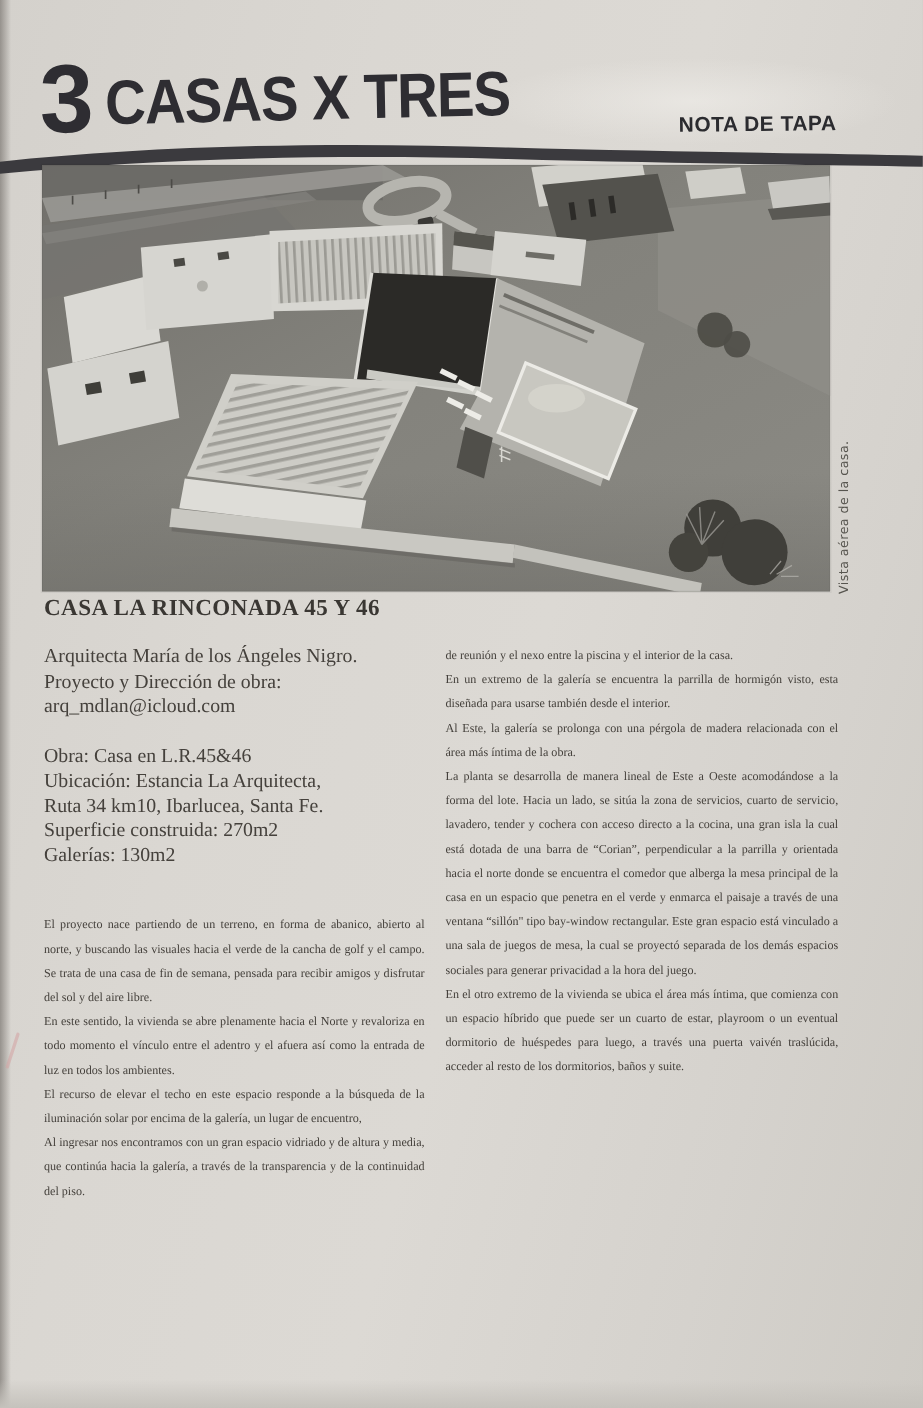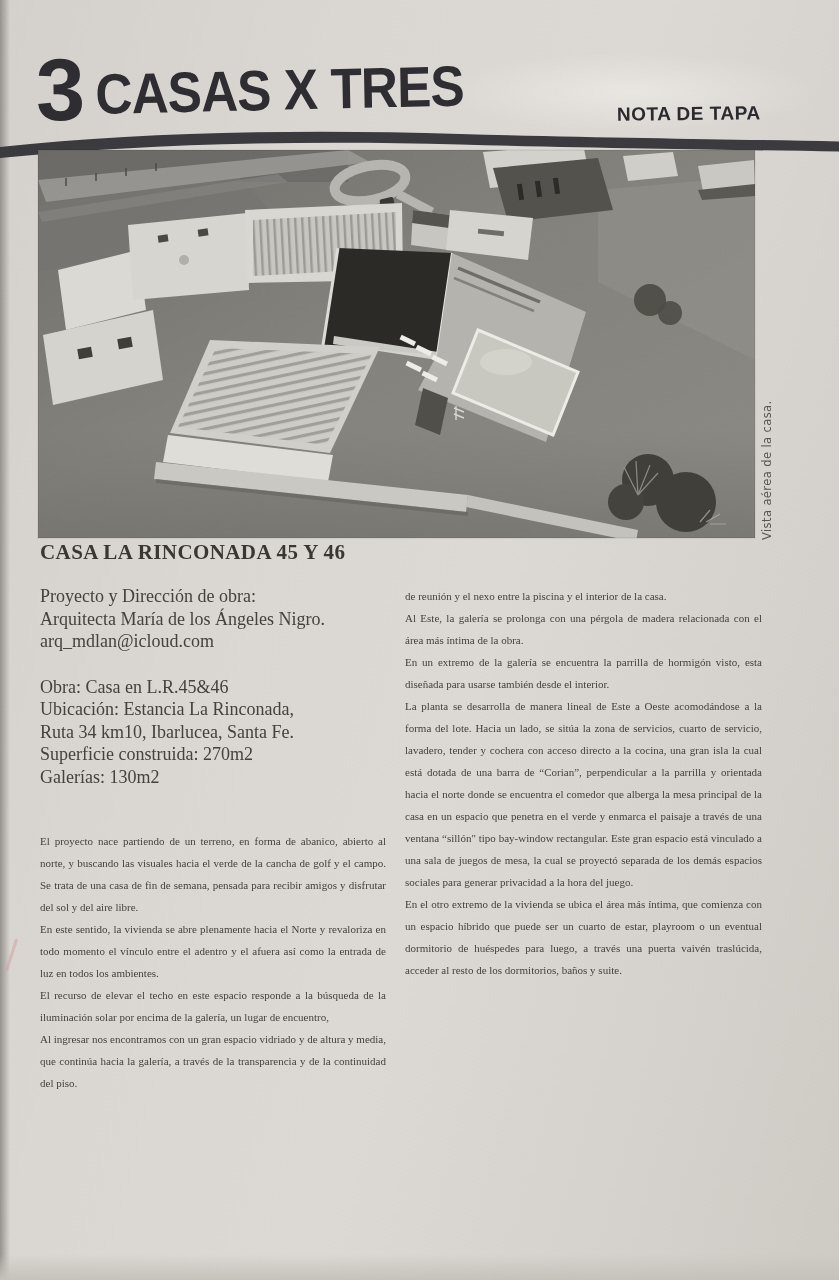--- a/index.html
+++ b/index.html
@@ -200,43 +200,43 @@
     </svg>
   </div>
 
   <div class="photo-caption">Vista aérea de la casa.</div>
 
   <div class="article">
     <h2 class="article-heading">CASA LA RINCONADA 45 Y 46</h2>
     <div class="columns">
       <div class="col-left">
         <div class="credits">
+            <div>Arquitecta María de los Ángeles Nigro.</div>
             <div>Proyecto y Dirección de obra:</div>
-            <div>Arquitecta María de los Ángeles Nigro.</div>
             <div>arq_mdlan@icloud.com</div>
           </div>
         <div class="facts">
             <div>Obra: Casa en L.R.45&amp;46</div>
-            <div>Ubicación: Estancia La Rinconada,</div>
+            <div>Ubicación: Estancia La Arquitecta,</div>
             <div>Ruta 34 km10, Ibarlucea, Santa Fe.</div>
             <div>Superficie construida: 270m2</div>
             <div>Galerías: 130m2</div>
           </div>
         <div class="bodytext">
             <p>El proyecto nace partiendo de un terreno, en forma de abanico, abierto al norte, y buscando las visuales hacia el verde de la cancha de golf y el campo. Se trata de una casa de fin de semana, pensada para recibir amigos y disfrutar del sol y del aire libre.</p>
             <p>En este sentido, la vivienda se abre plenamente hacia el Norte y revaloriza en todo momento el vínculo entre el adentro y el afuera así como la entrada de luz en todos los ambientes.</p>
             <p>El recurso de elevar el techo en este espacio responde a la búsqueda de la iluminación solar por encima de la galería, un lugar de encuentro,</p>
             <p>Al ingresar nos encontramos con un gran espacio vidriado y de altura y media, que continúa hacia la galería, a través de la transparencia y de la continuidad del piso.</p>
           </div>
       </div>
       <div class="col-right">
         <div class="bodytext">
             <p>de reunión y el nexo entre la piscina y el interior de la casa.</p>
+            <p>En un extremo de la galería se encuentra la parrilla de hormigón visto, esta diseñada para usarse también desde el interior.</p>
             <p>Al Este, la galería se prolonga con una pérgola de madera relacionada con el área más íntima de la obra.</p>
-            <p>En un extremo de la galería se encuentra la parrilla de hormigón visto, esta diseñada para usarse también desde el interior.</p>
             <p>La planta se desarrolla de manera lineal de Este a Oeste acomodándose a la forma del lote. Hacia un lado, se sitúa la zona de servicios, cuarto de servicio, lavadero, tender y cochera con acceso directo a la cocina, una gran isla la cual está dotada de una barra de “Corian”, perpendicular a la parrilla y orientada hacia el norte donde se encuentra el comedor que alberga la mesa principal de la casa en un espacio que penetra en el verde y enmarca el paisaje a través de una ventana “sillón" tipo bay-window rectangular. Este gran espacio está vinculado a una sala de juegos de mesa, la cual se proyectó separada de los demás espacios sociales para generar privacidad a la hora del juego.</p>
             <p>En el otro extremo de la vivienda se ubica el área más íntima, que comienza con un espacio híbrido que puede ser un cuarto de estar, playroom o un eventual dormitorio de huéspedes para luego, a través una puerta vaivén traslúcida, acceder al resto de los dormitorios, baños y suite.</p>
           </div>
       </div>
     </div>
   </div>
 
   <div class="edge-bottom"></div>
 </div>
 

